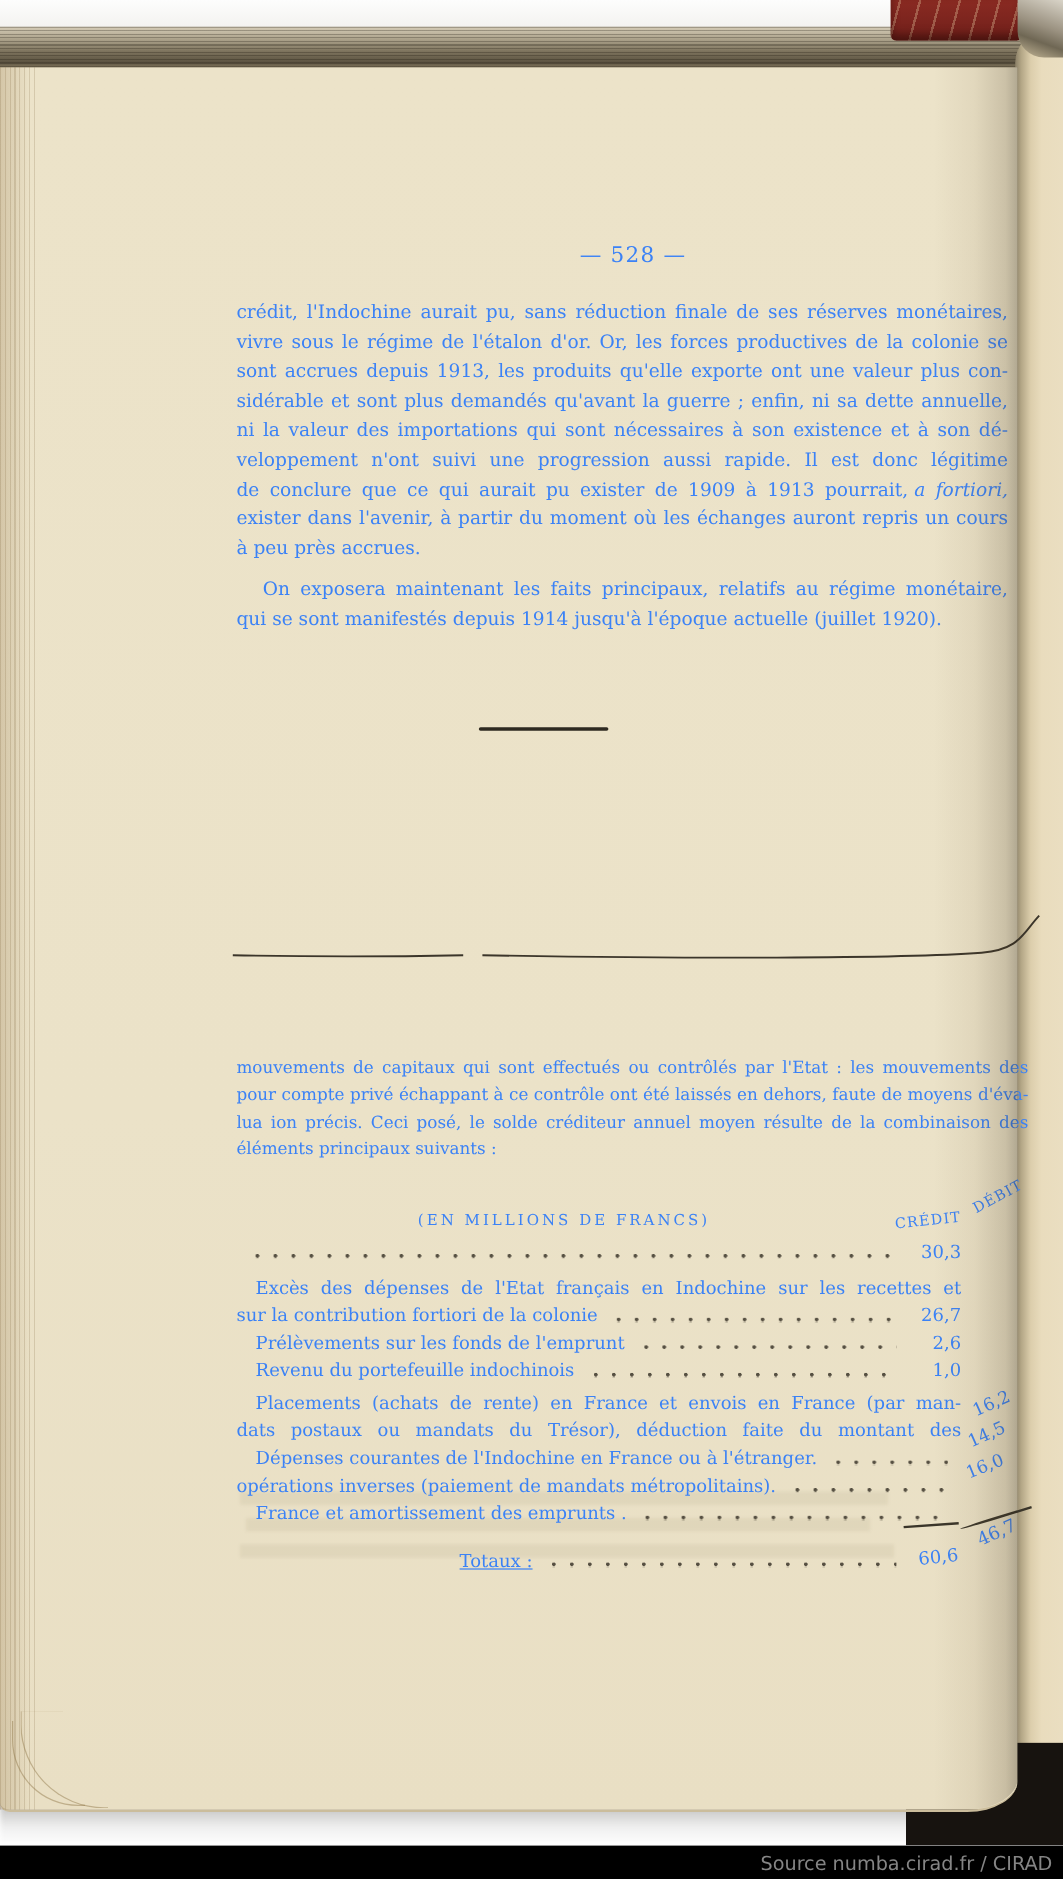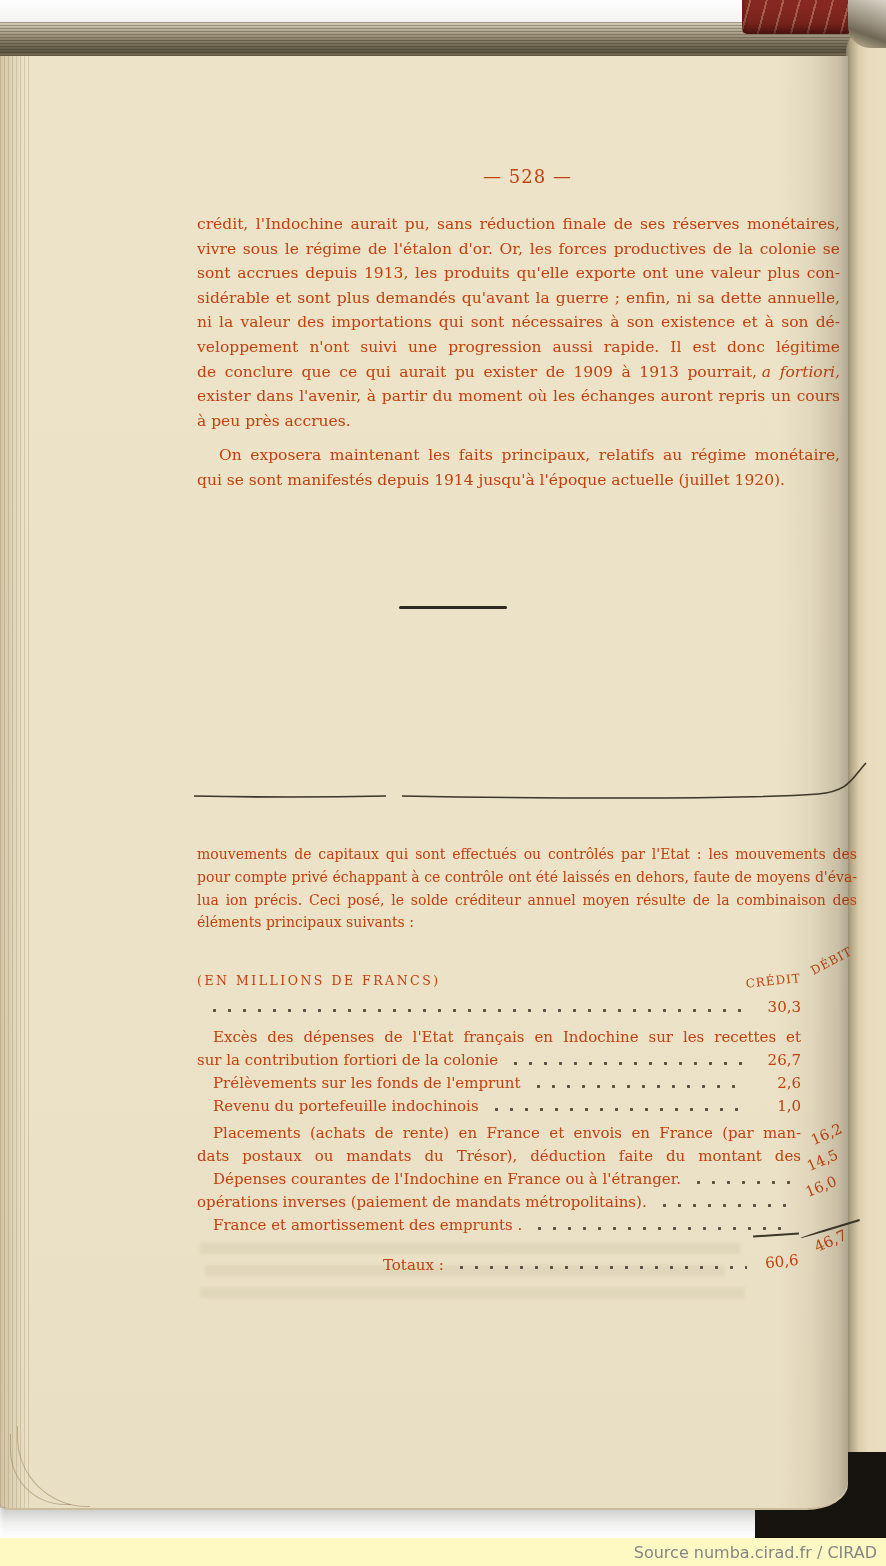--- a/index.html
+++ b/index.html
@@ -45,63 +45,63 @@
   .corner-line{position:absolute;border-left:1px solid rgba(140,115,70,0.45);border-bottom:1px solid rgba(140,115,70,0.45);}
   .cl1{left:10px;top:1378px;width:60px;height:70px;border-bottom-left-radius:55px;}
   .cl2{left:17px;top:1370px;width:72px;height:80px;border-bottom-left-radius:70px;}
   
   .curl-shade{position:absolute;left:778px;top:56px;width:70px;height:1452px;z-index:7;pointer-events:none;
     background:linear-gradient(90deg, rgba(101,80,45,0) 0, rgba(101,80,45,0.08) 34px, rgba(70,55,30,0.20) 60px, rgba(42,33,18,0.30) 70px);
     border-bottom-right-radius:42px 26px;}
   
   .ghost{position:absolute;height:11px;background:rgba(115,100,70,0.08);filter:blur(1.5px);z-index:5;}
   
-  .caption{position:absolute;left:0;top:1538px;width:886px;height:28px;background:#fef9c3;z-index:9;
+  .caption{position:absolute;left:0;top:1538px;width:886px;height:28px;background:#000000;z-index:9;
     display:flex;justify-content:flex-end;align-items:center;padding-right:9px;box-sizing:border-box;
     font-family:"DejaVu Sans", sans-serif;font-size:16px;color:#858585;}
   
-  .ink{color:#c2410c;z-index:6;}
+  .ink{color:#3b82f6;z-index:6;margin-top:36px;}
   .pgnum{position:absolute;left:197px;top:166px;width:643px;text-align:center;font-size:18px;
     letter-spacing:1px;padding-left:18px;box-sizing:border-box;}
   .para{position:absolute;left:197px;}
   .p1{top:212px;width:643px;font-size:15.5px;line-height:24.6px;}
   .p2{top:443px;width:643px;font-size:15.5px;line-height:24.6px;}
   .p3{top:843px;width:660px;font-size:14px;line-height:22.8px;}
   .jline{text-align:justify;text-align-last:justify;height:24.6px;overflow:hidden;}
   .p3 .jline{height:22.8px;}
   .lastline{text-align-last:left;}
   .indent1{text-indent:22px;}
   .it{font-style:italic;margin-left:5px;}
   .midrule{position:absolute;left:399px;top:606px;width:108px;height:2.5px;background:#2e2a21;border-radius:2px;z-index:6;}
   .longrule{position:absolute;left:190px;top:758px;z-index:6;}
   
   .table{position:absolute;left:197px;top:962px;width:604px;font-size:15px;z-index:6;}
   .t-head{display:flex;align-items:flex-end;height:26px;margin-bottom:8px;position:relative;}
-  .t-unit{flex:1;font-size:12.5px;letter-spacing:2.5px;}
+  .t-unit{flex:1;text-align:center;font-size:12.5px;letter-spacing:2.5px;}
   .t-credit-h{width:58px;font-size:12px;letter-spacing:1px;text-align:right;transform:rotate(-6deg);}
   .t-debit-h{position:absolute;left:612px;top:-8px;font-size:12px;letter-spacing:1px;transform:rotate(-28deg);}
   .t-line{display:flex;height:23px;line-height:23px;overflow:visible;}
   .t-just{display:block;text-align:justify;text-align-last:justify;height:23px;line-height:23px;}
   .t-text{white-space:nowrap;}
   .ind{padding-left:16px;}
   .t-fill{flex:1;height:23px;margin:0 6px 0 10px;
     background-image:radial-gradient(circle at 1.5px 1.5px, rgba(60,54,43,0.85) 1.35px, rgba(0,0,0,0) 1.8px);
     background-size:15px 4px;background-repeat:repeat-x;background-position:6px 13px;}
   .t-val{width:48px;text-align:right;}
   .t-val.narrow{width:5px;}
   .gap7{margin-top:7px;} .gap4{margin-top:4px;}
   .sum-credit{position:absolute;left:556px;top:272px;width:46px;height:2px;background:#3a352a;transform:rotate(-4deg);}
   .sum-debit{position:absolute;left:602px;top:266px;width:62px;height:2px;background:#3a352a;transform:rotate(-17deg);border-radius:60% 0 0 60%;}
   .debit-val{position:absolute;font-size:14.5px;transform-origin:left bottom;}
   .dv1{left:618px;top:170px;transform:rotate(-24deg);}
   .dv2{left:614px;top:196px;transform:rotate(-24deg);}
   .dv3{left:612px;top:222px;transform:rotate(-22deg);}
   .dv-total{left:622px;top:276px;transform:rotate(-24deg);font-size:15px;}
   .totrow{display:flex;height:24px;line-height:24px;margin-top:16px;}
-  .tot-label{padding-left:186px;white-space:nowrap;}
+  .tot-label{padding-left:186px;white-space:nowrap;text-decoration:underline;}
   .tot-val{width:48px;text-align:right;transform:rotate(-6deg) translate(-2px,-3px);}
   .balance{text-align:center;padding-left:70px;margin-top:20px;font-size:15.5px;}
 </style>
 </head>
 <body>
 
 <div class="screen">
 
   <div class="scan-top"></div>
   <div class="curl-band"></div>

